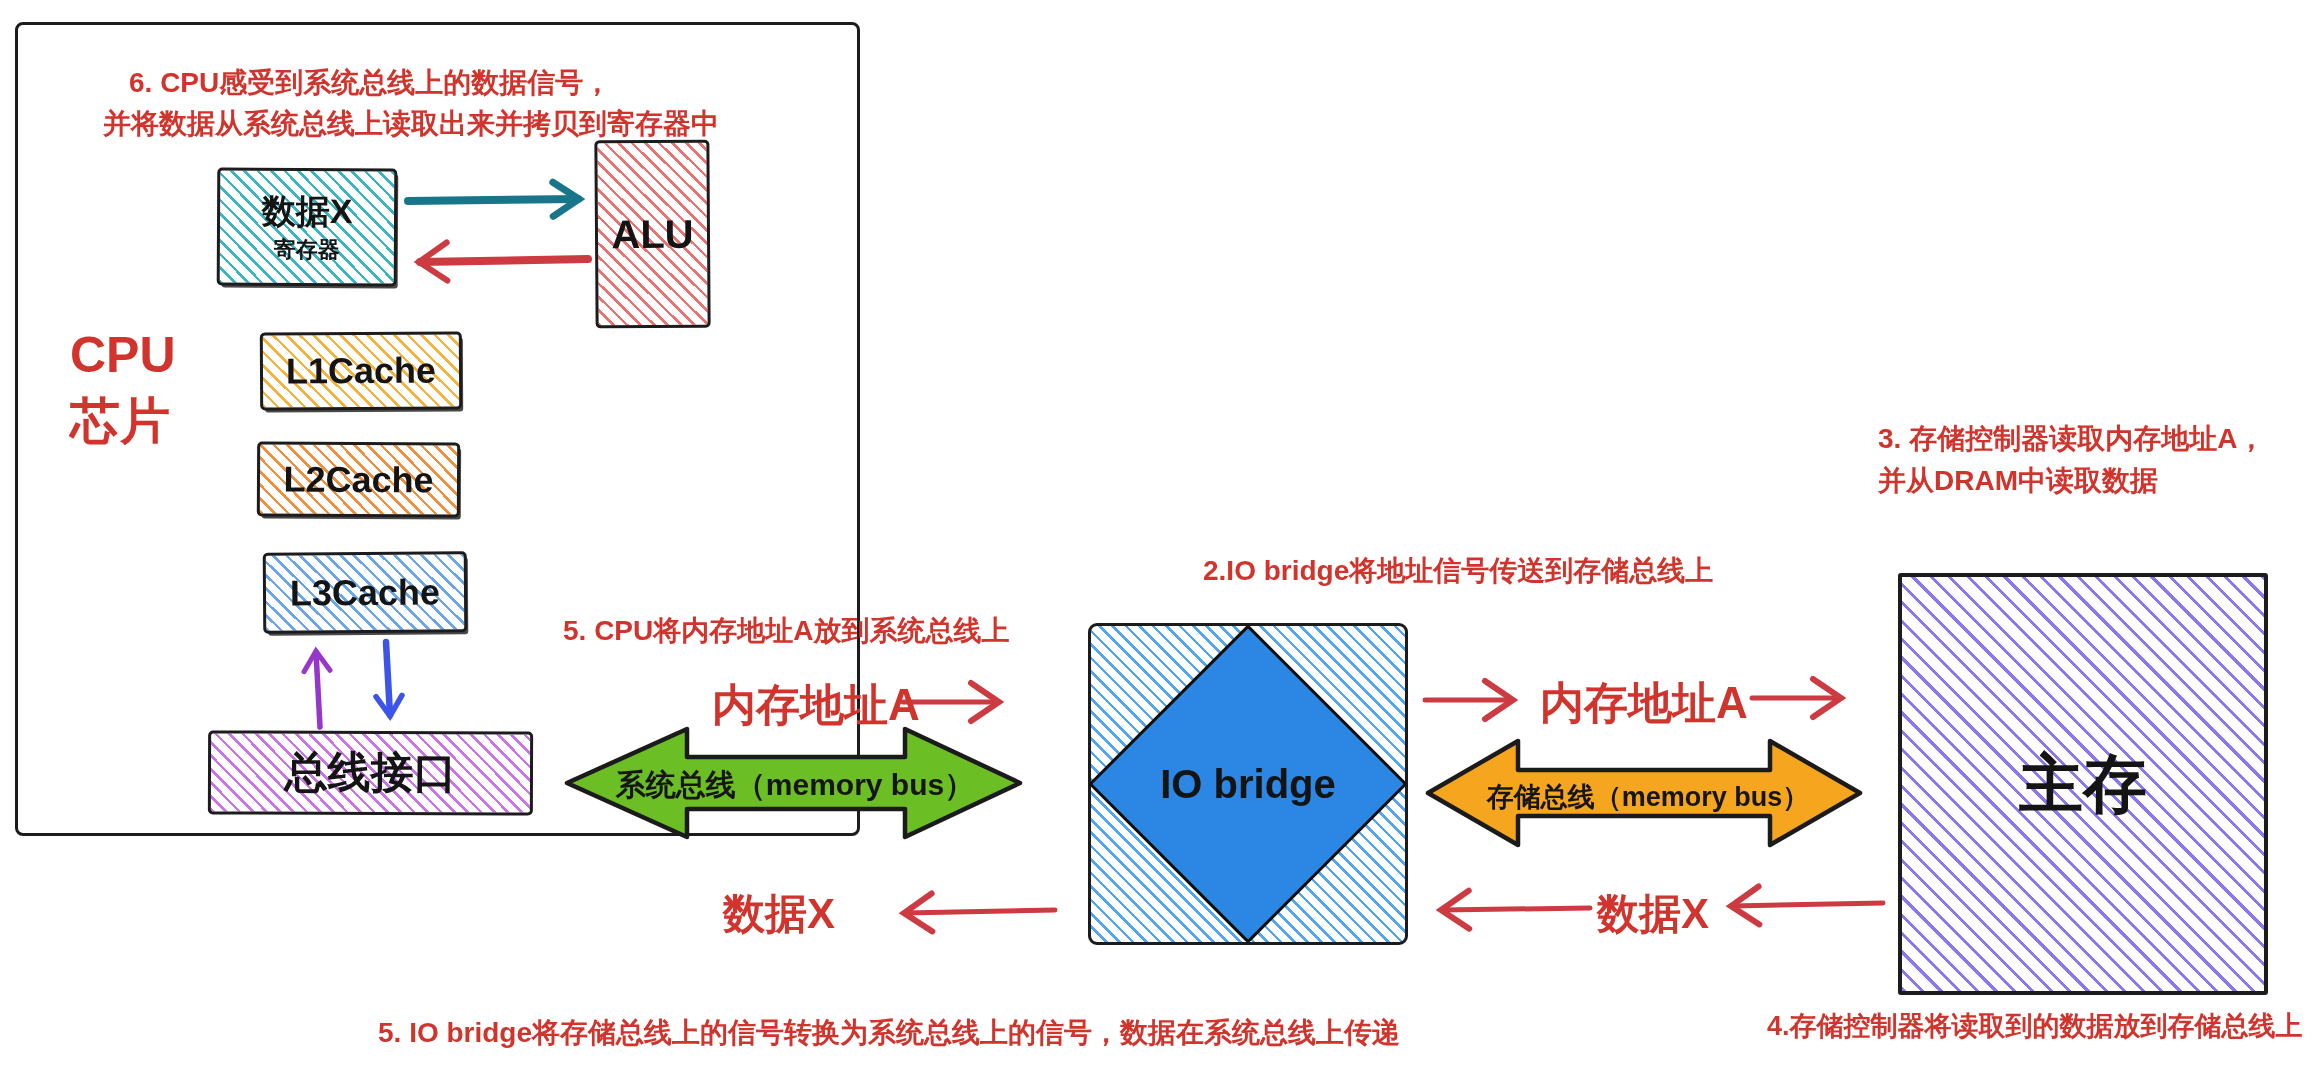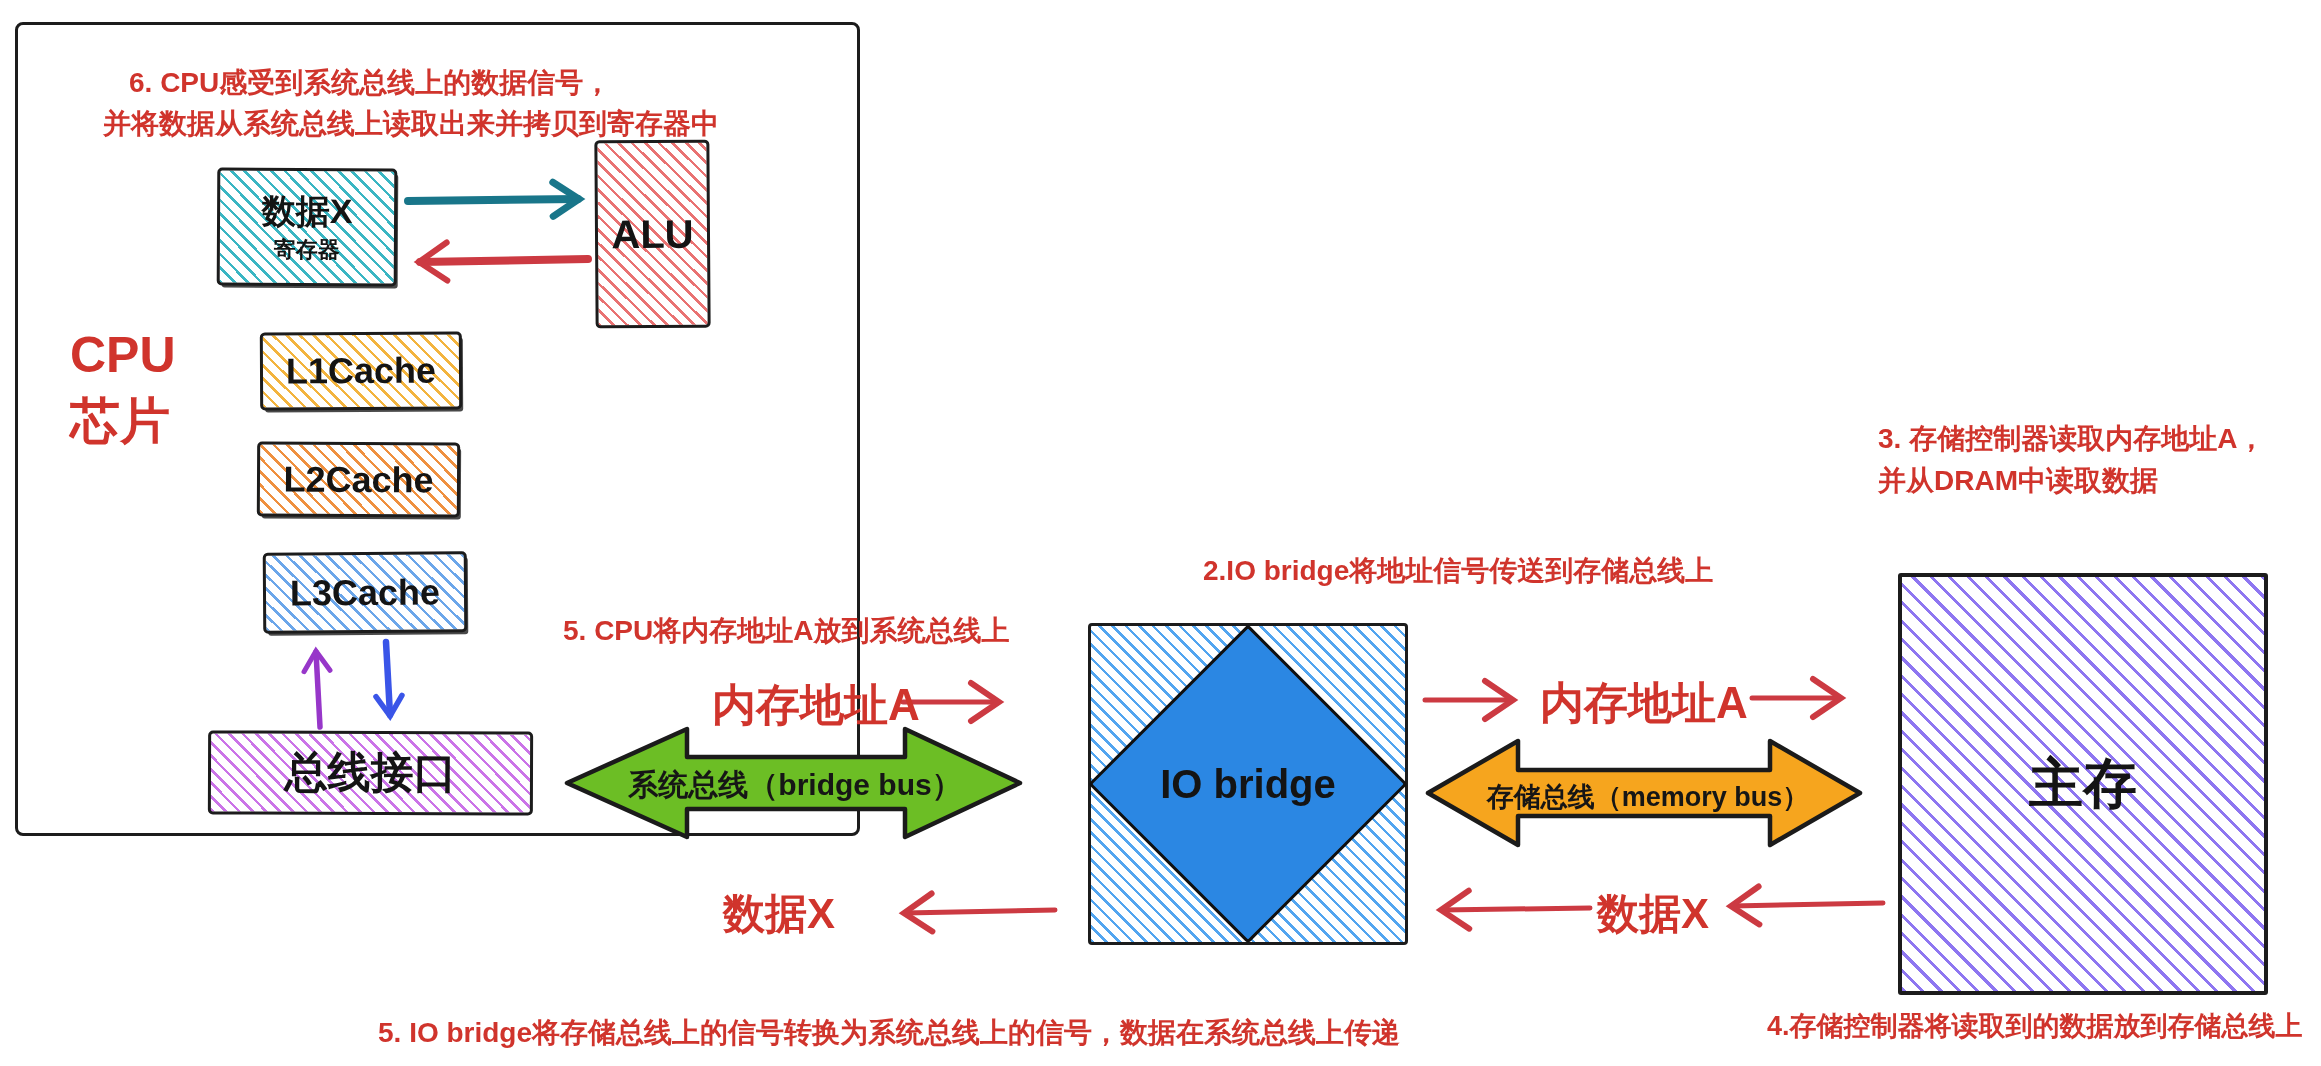--- a/index.html
+++ b/index.html
@@ -64,27 +64,27 @@
     <div class="boxlabel" style="font-size:36px;">L2Cache</div>
   </div>
   <div class="box hatch shadowed" style="--hc:#6ba6ea;left:263px;top:552px;width:204px;height:81px;transform:rotate(-.4deg);">
     <div class="boxlabel" style="font-size:36px;">L3Cache</div>
   </div>
 
   <div class="box hatch" style="--hc:#cb74e8;left:208px;top:731px;width:325px;height:84px;transform:rotate(.2deg);">
     <div class="boxlabel" style="font-size:43px;">总线接口</div>
   </div>
 
-  <div class="box hatch" style="--hc:#52a5f0;left:1088px;top:623px;width:320px;height:322px;border-radius:4px;">
+  <div class="box hatch" style="--hc:#52a5f0;left:1088px;top:623px;width:320px;height:322px;border-radius:9px;">
     <div class="diamond"></div>
     <div class="io-label">IO bridge</div>
   </div>
 
   <div class="box hatch-wide" style="--hc:#8e76f1;left:1898px;top:573px;width:370px;height:422px;border-width:4px;border-radius:3px;">
-    <div class="boxlabel" style="font-size:54px;font-weight:600;">主存</div>
+    <div class="boxlabel" style="font-size:64px;font-weight:600;">主存</div>
   </div>
 
   <svg class="layer" viewBox="0 0 2321 1066">
     <defs>
       <marker id="mr" markerUnits="userSpaceOnUse" markerWidth="40" markerHeight="48" refX="32" refY="24" orient="auto">
         <path d="M5,5 L33,24 L5,43" fill="none" stroke="#cc3a42" stroke-width="6" stroke-linecap="round"></path>
       </marker>
       <marker id="mt" markerUnits="userSpaceOnUse" markerWidth="38" markerHeight="44" refX="30" refY="21" orient="auto">
         <path d="M5,4 L31,21 L5,38" fill="none" stroke="#19768a" stroke-width="7" stroke-linecap="round"></path>
       </marker>
@@ -134,17 +134,17 @@
   <div class="note" style="left:1731px;top:1006px;font-size:27px;margin-left:36px;">4.存储控制器将读取到的数据放到存储总线上</div>
 
   <div class="biglabel" style="left:712px;top:676px;font-size:44px;">内存地址A</div>
 
   <div class="biglabel" style="left:1540px;top:674px;font-size:44px;">内存地址A</div>
 
   <div class="biglabel" style="left:723px;top:886px;font-size:42px;">数据X</div>
 
   <div class="biglabel" style="left:1597px;top:886px;font-size:42px;">数据X</div>
 
-  <div class="buslabel" style="left:600px;top:765px;width:390px;font-size:30px;">系统总线（bridge bus）</div>
+  <div class="buslabel" style="left:600px;top:765px;width:390px;font-size:30px;">系统总线（memory bus）</div>
 
   <div class="buslabel" style="left:1468px;top:779px;width:360px;font-size:27px;">存储总线（memory bus）</div>
 
 </div>
 
 </body></html>

